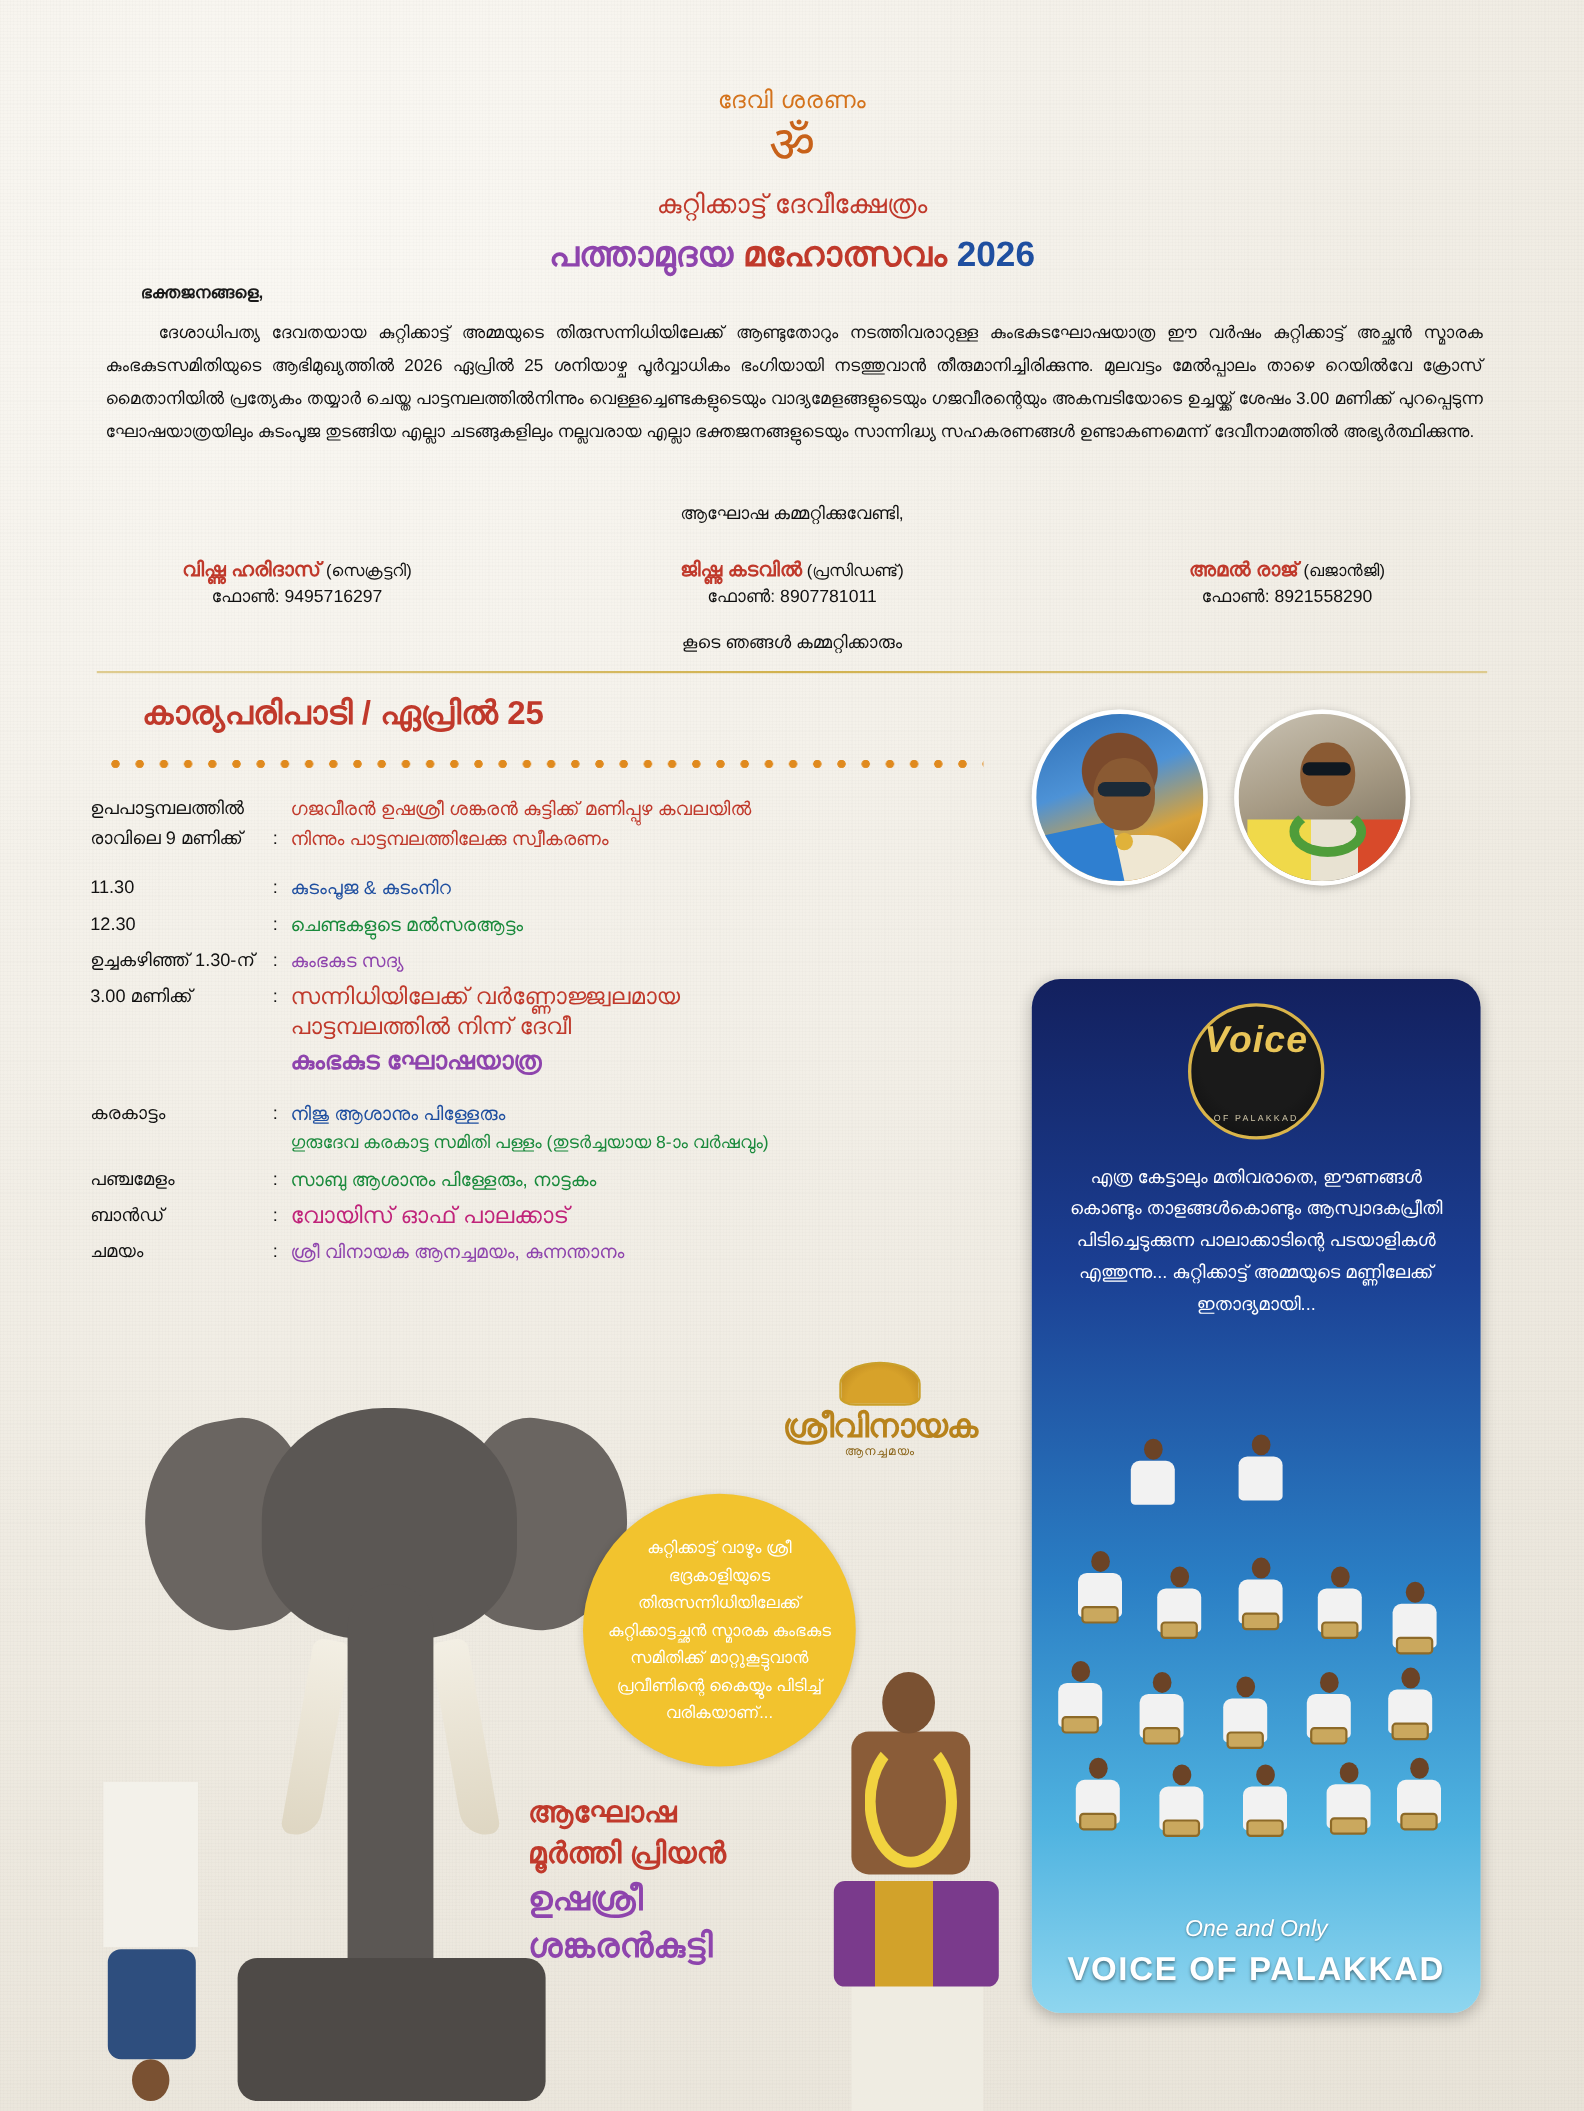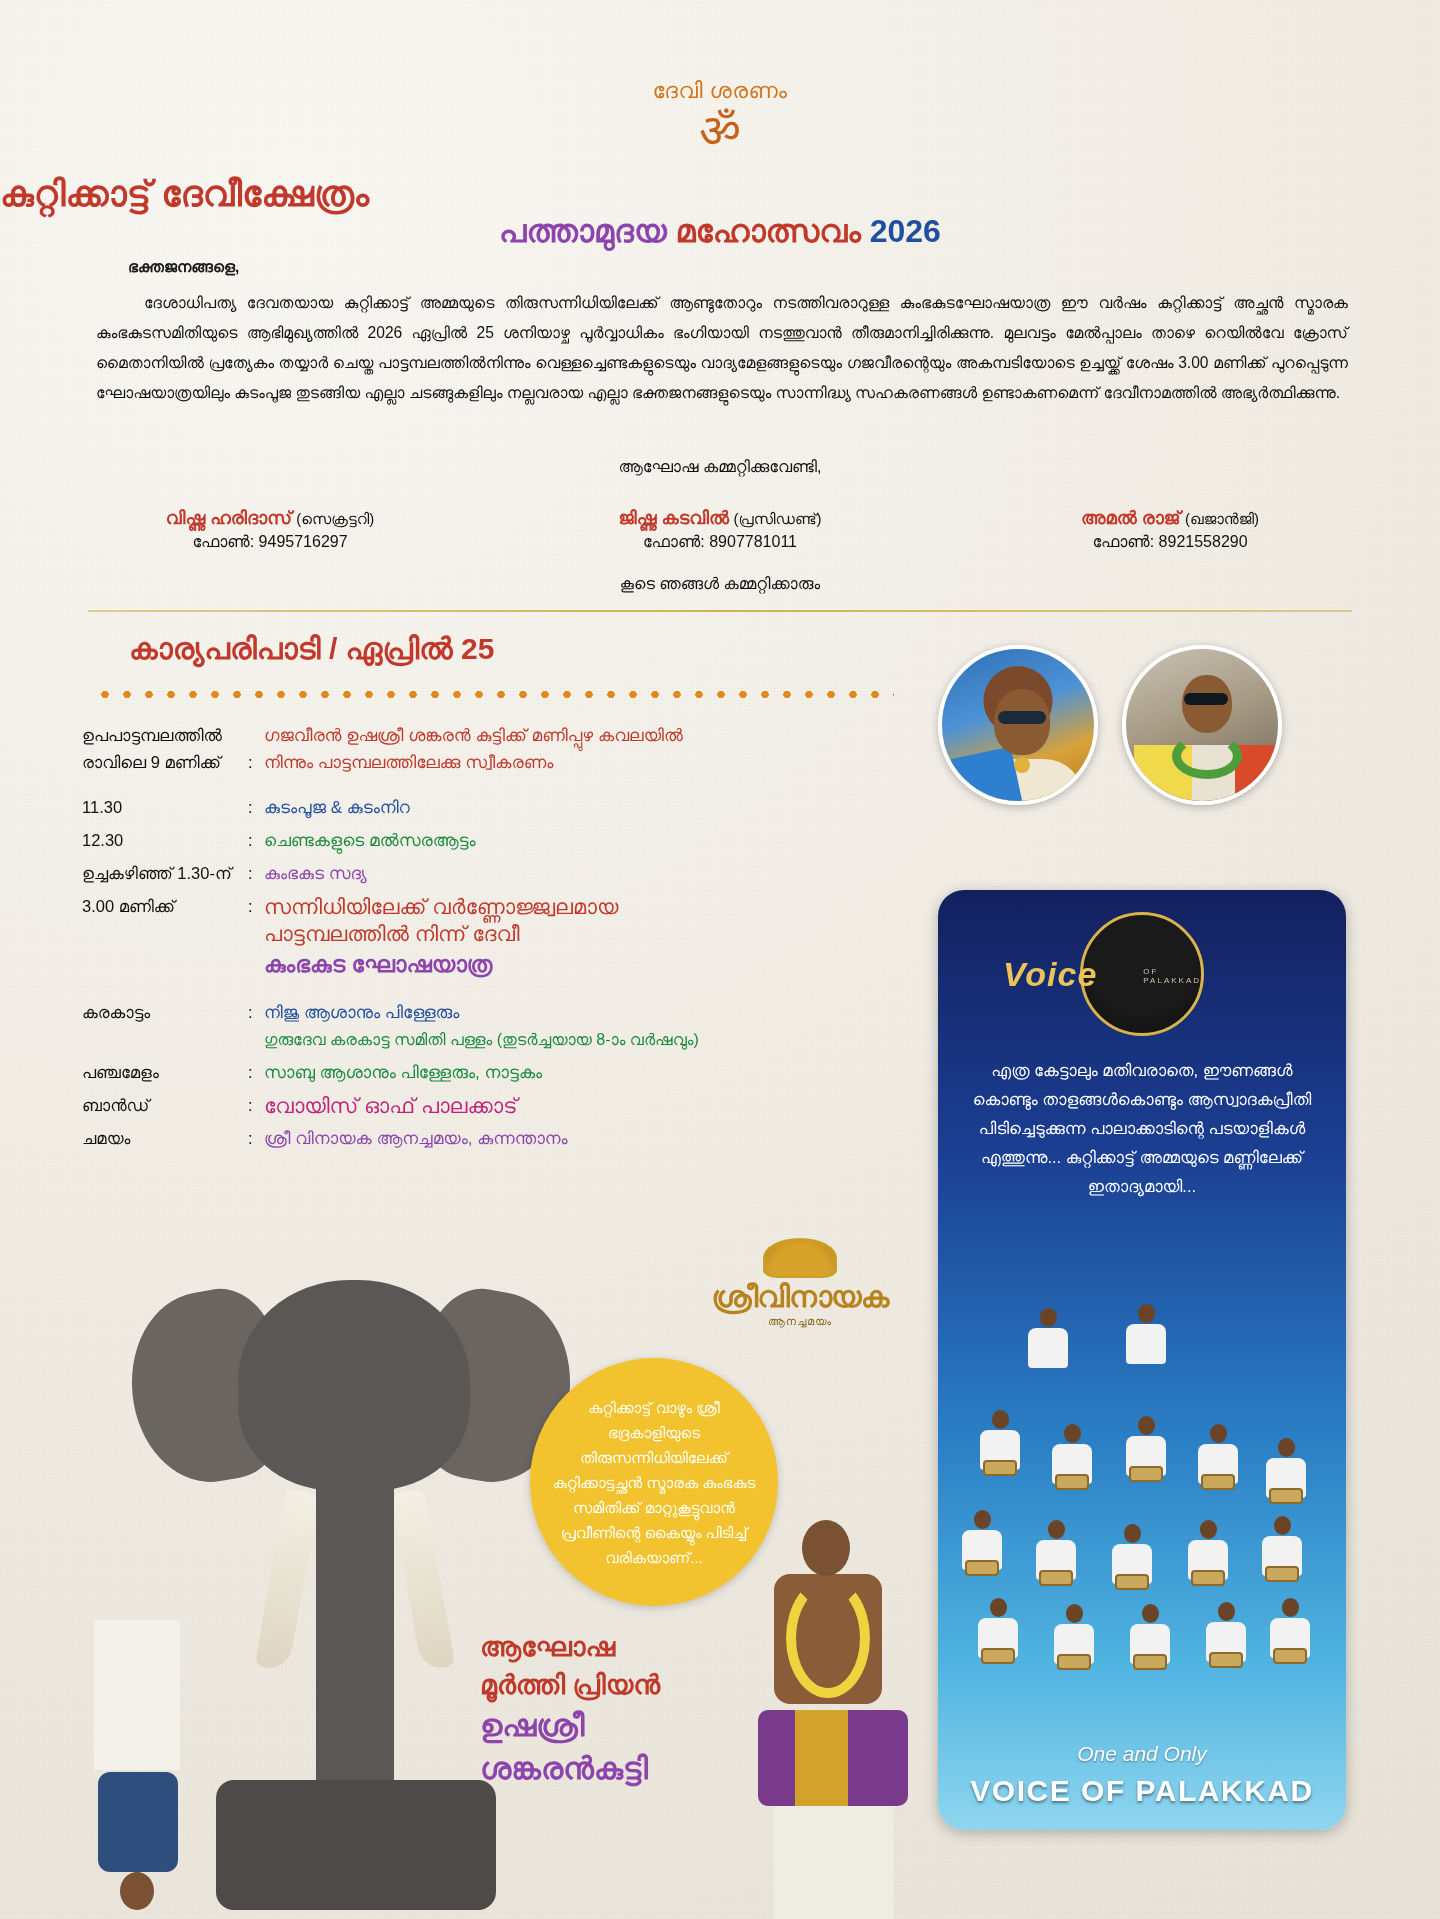--- a/index.html
+++ b/index.html
@@ -30,21 +30,21 @@
     text-align:center;
     color:#d4731c; font-size:22px; font-weight:normal;
     letter-spacing:0.5px;
   }
   .om-symbol {
     position:absolute; top:108px; left:0; right:0;
     text-align:center; color:#c8621a; font-size:46px; line-height:1;
   }
   .temple-name {
     position:absolute; top:173px; left:0; right:0;
-    text-align:left; color:#c0392b; font-size:36px; font-weight:bold;
+    text-align:center; color:#c0392b; font-size:24px; font-weight:normal;
   }
   .fest-title {
     position:absolute; top:213px; left:0; right:0;
     text-align:center; font-size:32px; font-weight:bold;
   }
   .fest-title .seg1 { color:#8e44ad; }
   .fest-title .seg2 { color:#c0392b;margin-top:16px; }
   .fest-title .seg3 { color:#1f4fa0; }
 
   
@@ -144,21 +144,21 @@
     border-radius:26px;
     background:linear-gradient(180deg,#13205e 0%, #1b3f93 28%, #2a7ec4 58%, #4fb3e0 82%, #8fd6ef 100%);
     overflow:hidden;
     box-shadow:0 3px 14px rgba(0,0,0,0.25);
   }
   .voice-logo {
     position:absolute; top:22px; left:50%; transform:translateX(-50%);
     width:124px; height:124px; border-radius:50%;
     background:radial-gradient(circle at 50% 40%, #1a1a1a 0 56%, #0d0d0d 100%);
     border:3px solid #d9b44a;
-    display:flex; align-items:center; justify-content:flex-end;gap:46px;
+    display:flex; flex-direction:column; align-items:center; justify-content:center;gap:46px;
   }
   .voice-logo .vmark { color:#e9c558; font-size:34px; font-weight:bold; font-style:italic; line-height:1; letter-spacing:1px; }
   .voice-logo .vsub { color:#cfc6a8; font-size:8px; letter-spacing:2px; margin-top:4px; }
 
   .blue-text {
     position:absolute; top:166px; left:20px; right:20px;
     text-align:center; color:#ffffff; font-size:16.5px; line-height:29px;
   }
 
   .troupe { position:absolute; left:0; right:0; bottom:112px; height:420px; }

